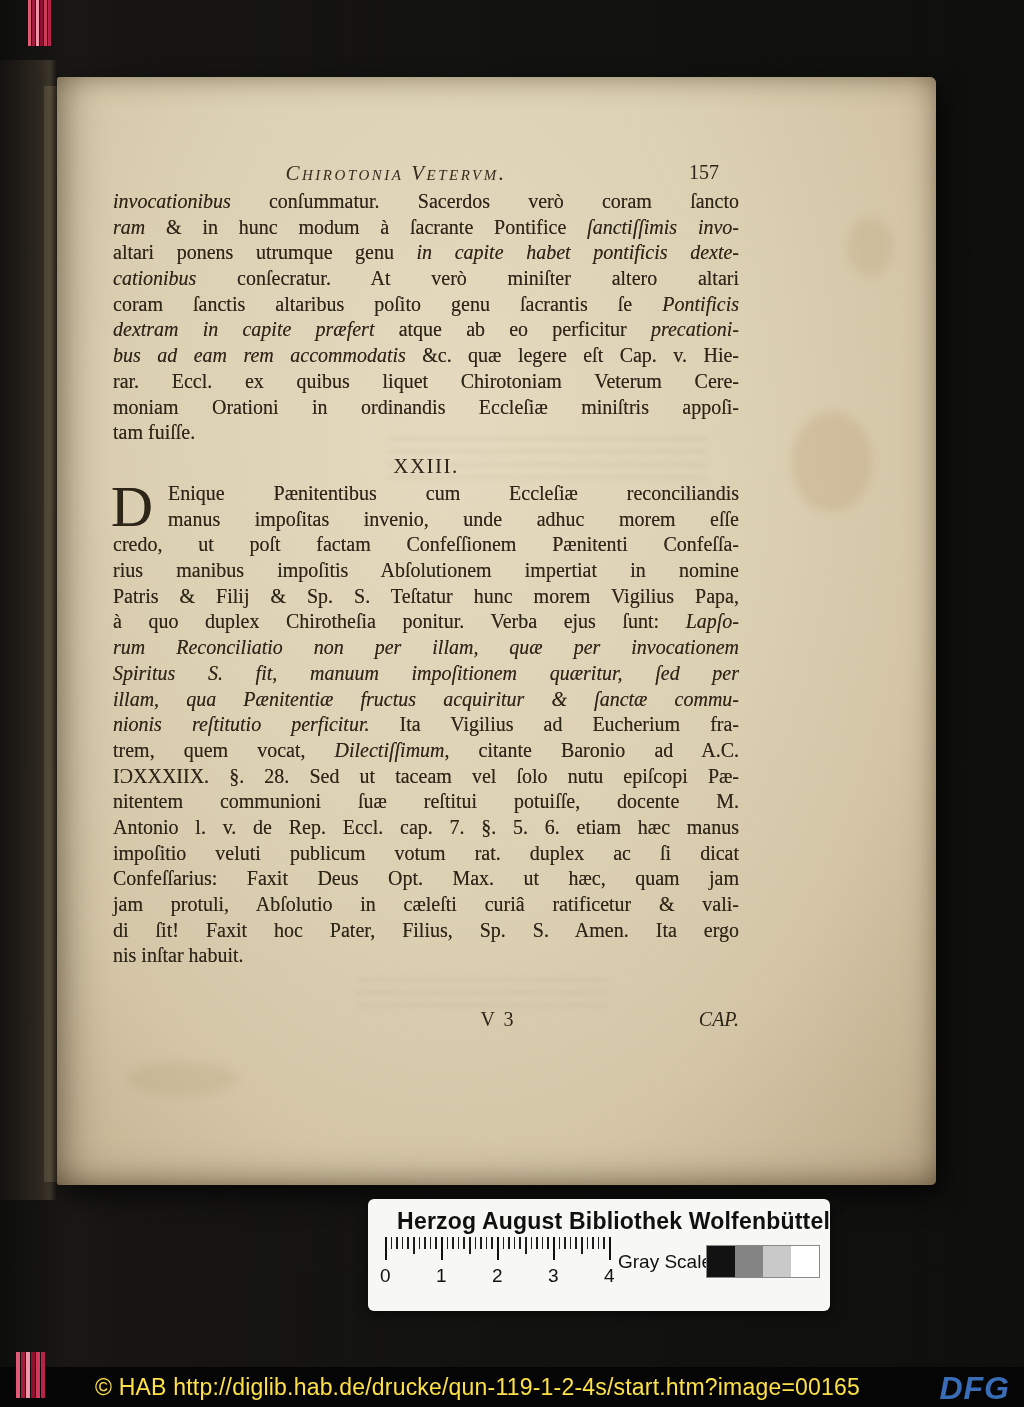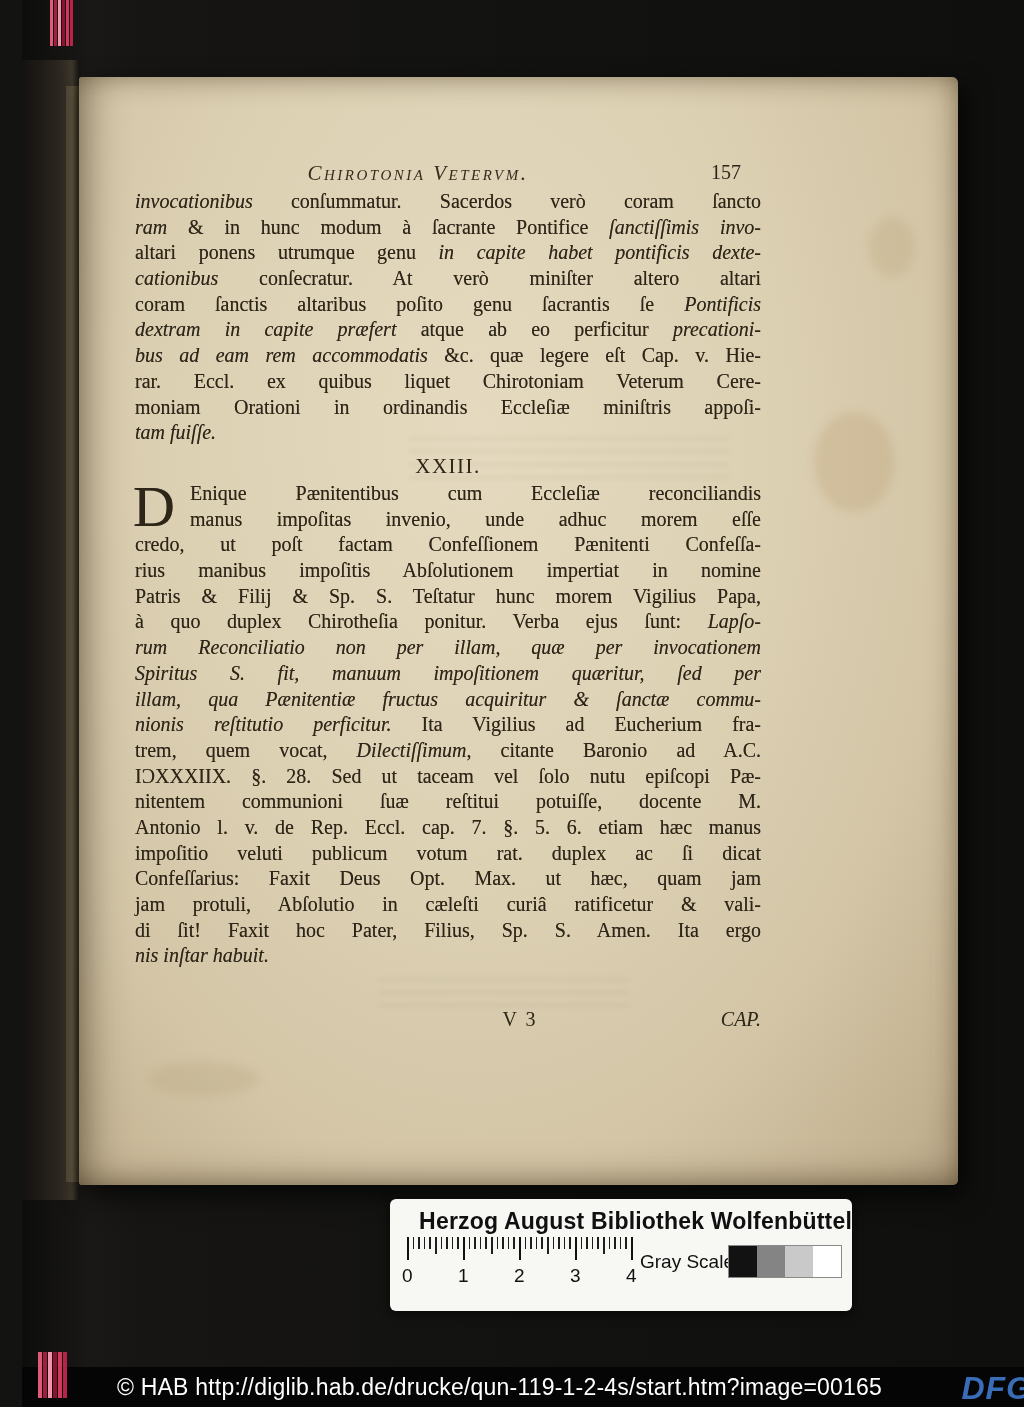--- a/index.html
+++ b/index.html
@@ -3,21 +3,20 @@
 <meta charset="utf-8">
 <style>
   html,body { margin:0; padding:0; }
   body {
     width:1024px; height:1407px; position:relative; overflow:hidden;
     background:#131312;
     font-family:"Liberation Serif","DejaVu Serif",serif;
   }
   .stage { position:absolute; inset:0;
     background:linear-gradient(90deg,#0d0d0c 0,#191816 70px,#161514 120px,#121211 55%,#0f0f0e 100%);
-    margin-left:22px;
   }
   
   .left-gutter { position:absolute; left:0; top:60px; width:57px; height:1140px;
     background:linear-gradient(90deg,#141210 0%,#1f1c17 35%,#2e2921 70%,#3d362b 88%,#171511 100%);
   }
   .page-stack-edge { position:absolute; left:44px; top:86px; width:13px; height:1096px;
     background:linear-gradient(90deg,rgba(190,175,140,.18) 0%,rgba(150,130,95,.35) 55%,rgba(60,50,35,.6) 100%);
   }
   
   .calib { position:absolute; display:flex; gap:1px; z-index:6; }
@@ -50,21 +49,21 @@
   .page-header { position:absolute; left:56px; top:84px; width:626px; height:28px; }
   .header-title { position:absolute; left:0; right:60px; text-align:center;
     font-style:italic; font-variant:small-caps; font-size:21px; letter-spacing:2.5px; color:#362c1e; }
   .page-number { position:absolute; right:20px; top:0; font-size:20px; }
 
   .para { position:absolute; left:56px; width:626px; font-size:20px; }
   .para1 { top:112px; }
   .para2 { top:404px; }
   .tline { line-height:25.7px; height:25.7px; text-align:justify; text-align-last:justify;
     text-shadow:0 0 .4px rgba(45,35,20,.55); }
-  .para .tline:last-child { text-align-last:left;font-style:italic; }
+  .para .tline:last-child { text-align-last:left; }
   .it { font-style:italic; }
   .para2 div.tline:nth-of-type(1), .para2 div.tline:nth-of-type(2) { padding-left:55px; box-sizing:border-box; }
   .dropcap { position:absolute; left:-2px; top:2px; font-size:58px; line-height:47px; color:#2d2518;
     text-shadow:0 0 .5px rgba(45,35,20,.6); }
 
   .section-heading { position:absolute; left:56px; top:377px; width:626px; text-align:center;
     font-size:21px; letter-spacing:1.5px; }
 
   .signature-row { position:absolute; left:56px; top:931px; width:626px; height:26px; font-size:20px; }
   .sig-center { position:absolute; left:355px; width:60px; text-align:center; letter-spacing:2px;font-family:Liberation Serif, serif; }
@@ -83,21 +82,21 @@
   .ruler-numbers { position:absolute; left:0; top:28px; height:24px; width:240px; }
   .ruler-numbers span { position:absolute; font-family:"Liberation Sans","DejaVu Sans",sans-serif;
     font-size:19px; color:#111; }
   .gray-scale-label { position:absolute; left:250px; top:52px;
     font-family:"Liberation Sans","DejaVu Sans",sans-serif; font-size:19px; }
   .gray-squares { position:absolute; left:338px; top:46px; display:flex; border:1px solid #8a8a8a; }
   .gray-squares > div { width:28px; height:31px; }
 
   
   .footer { position:absolute; left:0; top:1367px; width:1024px; height:40px; background:#050505; z-index:3; }
-  .footer-text { position:absolute; left:95px; top:0; line-height:40px; color:#ffffff;
+  .footer-text { position:absolute; left:95px; top:0; line-height:40px; color:#fde047;
     font-family:"Liberation Sans","DejaVu Sans",sans-serif; font-size:23px; letter-spacing:.2px; }
   .dfg-logo { position:absolute; right:14px; top:2px; line-height:38px; color:#3a6db8;
     font-family:"Liberation Sans","DejaVu Sans",sans-serif; font-weight:bold; font-style:italic;
     font-size:32px; letter-spacing:1px; }
 </style>
 </head>
 <body>
 
 <div class="stage">
   <div class="left-gutter"></div>

